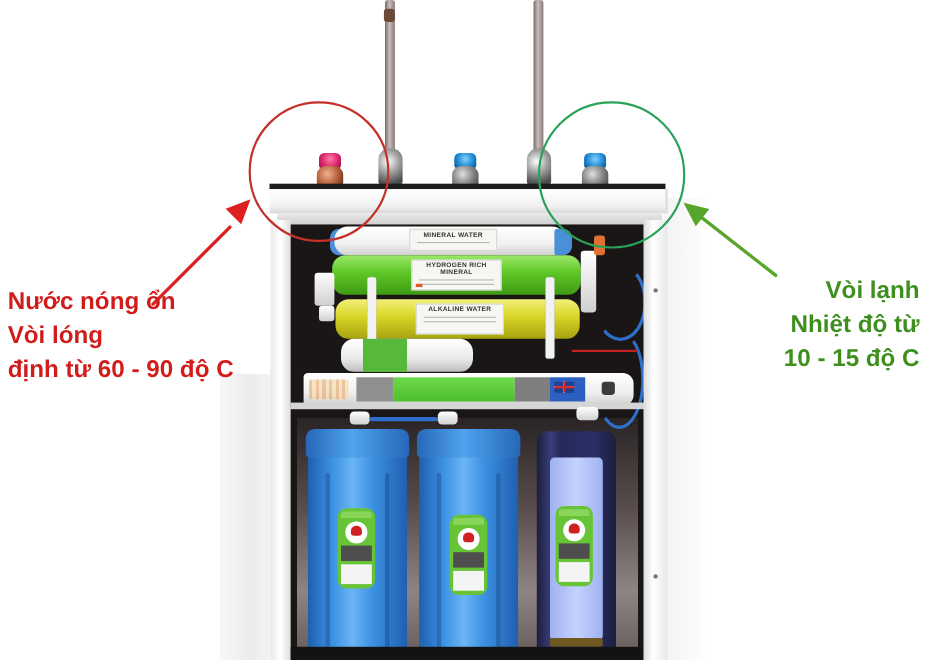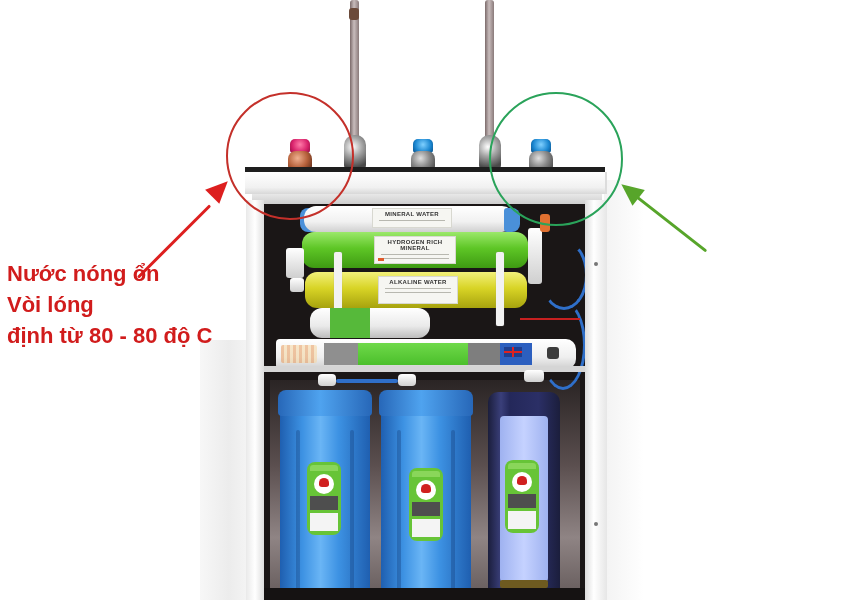--- a/index.html
+++ b/index.html
@@ -275,17 +275,22 @@
 
   <div class="arrow-line arrow-red" style="left:138px; top:276px; width:102px; transform: rotate(-45deg);"></div>
   <div class="arrow-head" style="left:210px; top:178px; border-left:10px solid transparent; border-right:10px solid transparent; border-bottom:22px solid #dd1f1f; transform: rotate(45deg);"></div>
 
   <div class="arrow-line arrow-green" style="left:626px; top:187px; width:102px; transform: rotate(38deg);"></div>
   <div class="arrow-head" style="left:620px; top:180px; border-left:10px solid transparent; border-right:10px solid transparent; border-bottom:22px solid #57a52a; transform: rotate(-52deg);"></div>
 
   <div class="note note-left">
     <span>Nước nóng ổn</span>
     <span>Vòi lóng</span>
-    <span>định từ 80 - 80 độ C</span>
-  </div>
-
+    <span>định từ 60 - 90 độ C</span>
+  </div>
+
+  <div class="note note-right">
+    <span>Vòi lạnh</span>
+    <span>Nhiệt độ từ</span>
+    <span>10 - 15 độ C</span>
+  </div>
 
 </div>
 
 </body></html>

